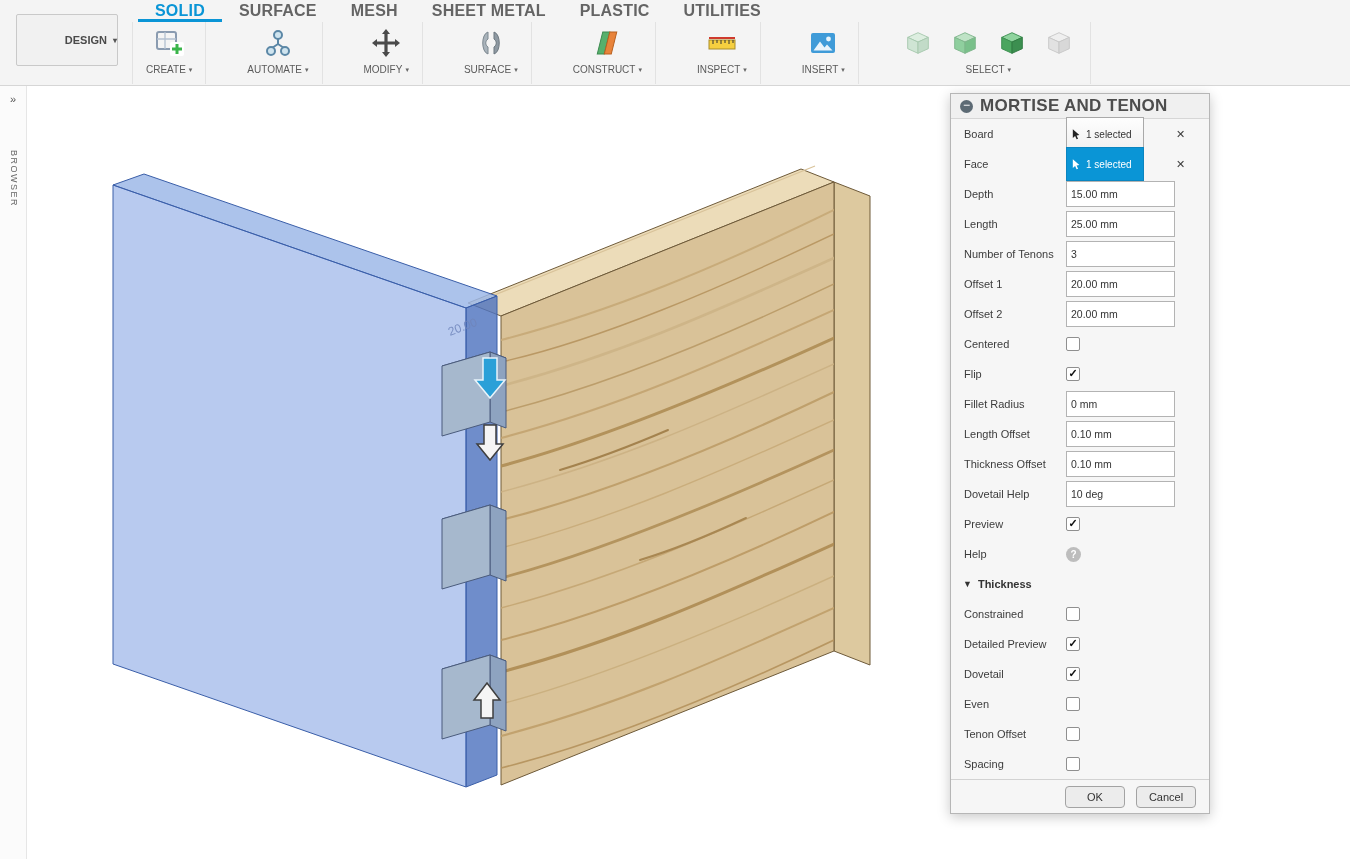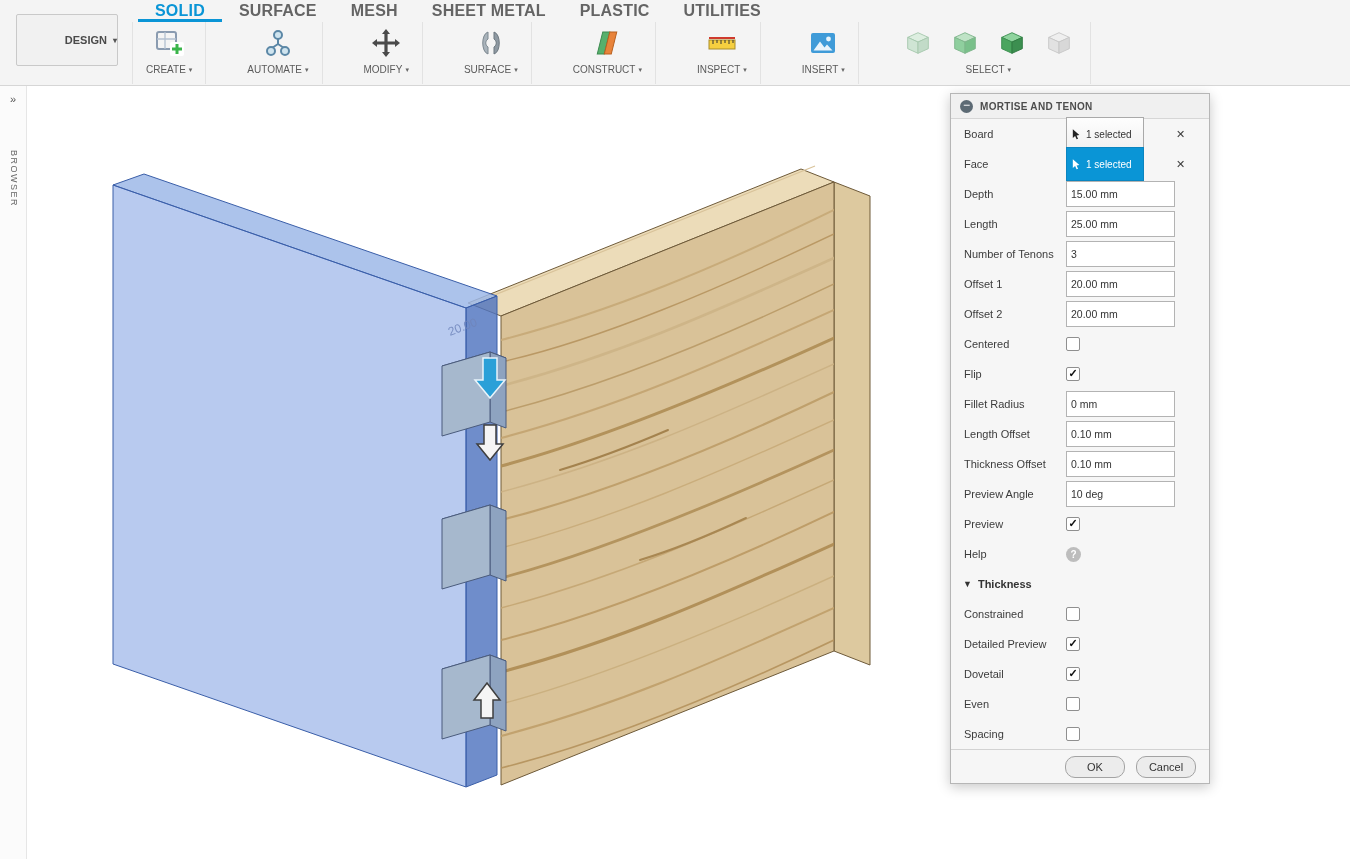--- a/index.html
+++ b/index.html
@@ -34,41 +34,41 @@
   .canvas{position:absolute;left:27px;top:86px;width:1323px;height:773px;background:#fff;z-index:1;}
   .canvas svg{display:block;}
 
   
   .dialog{position:absolute;left:950px;top:93px;width:260px;background:#f6f6f6;border:1px solid #b6b6b6;
           box-shadow:0 3px 12px rgba(0,0,0,.22);z-index:6;box-sizing:border-box;}
   .dlg-header{height:24px;display:flex;align-items:center;gap:7px;padding:0 9px;background:#f0f0f0;
           border-bottom:1px solid #d6d6d6;}
   .collapse-ic{width:13px;height:13px;border-radius:50%;background:#5c6a74;color:#fff;font-size:12px;
           line-height:11px;text-align:center;flex:0 0 auto;}
-  .dlg-title{font-size:10px;font-weight:bold;color:#4d4d4d;letter-spacing:.3px;}
+  .dlg-title{font-size:17px;font-weight:bold;color:#4d4d4d;letter-spacing:.3px;}
   .drow{height:30px;display:flex;align-items:center;}
   .dlabel{width:115px;padding-left:13px;font-size:11px;color:#3c3c3c;box-sizing:border-box;}
   .dctrl{display:flex;align-items:center;flex:1;}
   .dinput{width:109px;height:20px;border:1px solid #b3b3b3;font-size:10.5px;padding:12px 4px;color:#333;
           background:#fff;font-family:inherit;box-sizing:border-box;}
   .selbtn{width:78px;height:20px;border:1px solid #a9a9a9;background:linear-gradient(#fefefe,#f0f0f0);
           display:flex;align-items:center;gap:5px;padding:16px 5px;font-size:10px;color:#333;box-sizing:border-box;}
   .selbtn svg{width:9px;height:11px;fill:#222;flex:0 0 auto;}
   .selbtn.active{background:#0a95d6;border-color:#0a85c0;color:#fff;}
   .selbtn.active svg{fill:#fff;}
   .xbtn{margin-left:32px;font-size:11px;color:#3c3c3c;}
   .cb{width:12px;height:12px;border:1px solid #8f8f8f;background:#fff;border-radius:2px;font-size:11px;
           line-height:11px;text-align:center;color:#111;font-weight:bold;}
   .help-ic{width:15px;height:15px;border-radius:50%;background:#bdbdbd;color:#fff;font-weight:bold;
           font-size:10px;text-align:center;line-height:15px;}
   .drow.section{padding-left:12px;gap:6px;font-weight:bold;color:#333;font-size:11px;}
   .sec-caret{font-size:9px;color:#333;}
   .dlg-footer{height:33px;border-top:1px solid #d2d2d2;display:flex;align-items:center;justify-content:flex-end;
           gap:11px;padding-right:13px;}
-  .btn{width:58px;height:20px;background:#ececec;border:1px solid #a3a3a3;border-radius:10px;font-size:11px;
+  .btn{width:58px;height:20px;background:#ececec;border:1px solid #a3a3a3;border-radius:4px;font-size:11px;
           color:#333;display:flex;align-items:center;justify-content:center;}
 </style>
 </head>
 <body>
 
 <div class="topbar">
   <div class="design-btn">
     <span>DESIGN</span>
     <span class="caret">▾</span>
   </div>
@@ -388,21 +388,21 @@
           <input class="dinput" value="0.10 mm" style="">
         </div>
       </div>
       <div class="drow">
         <div class="dlabel">Thickness Offset</div>
         <div class="dctrl">
           <input class="dinput" value="0.10 mm" style="">
         </div>
       </div>
       <div class="drow">
-        <div class="dlabel">Preview Angle</div>
+        <div class="dlabel">Dovetail Help</div>
         <div class="dctrl">
           <input class="dinput" value="10 deg" style="">
         </div>
       </div>
       <div class="drow">
         <div class="dlabel">Preview</div>
         <div class="dctrl">
           <span class="cb checked">✓</span>
         </div>
       </div>
@@ -429,20 +429,26 @@
         </div>
       </div>
       <div class="drow">
         <div class="dlabel">Dovetail</div>
         <div class="dctrl">
           <span class="cb checked">✓</span>
         </div>
       </div>
       <div class="drow">
         <div class="dlabel">Even</div>
+        <div class="dctrl">
+          <span class="cb"></span>
+        </div>
+      </div>
+      <div class="drow">
+        <div class="dlabel">Tenon Offset</div>
         <div class="dctrl">
           <span class="cb"></span>
         </div>
       </div>
       <div class="drow">
         <div class="dlabel">Spacing</div>
         <div class="dctrl">
           <span class="cb"></span>
         </div>
       </div>

